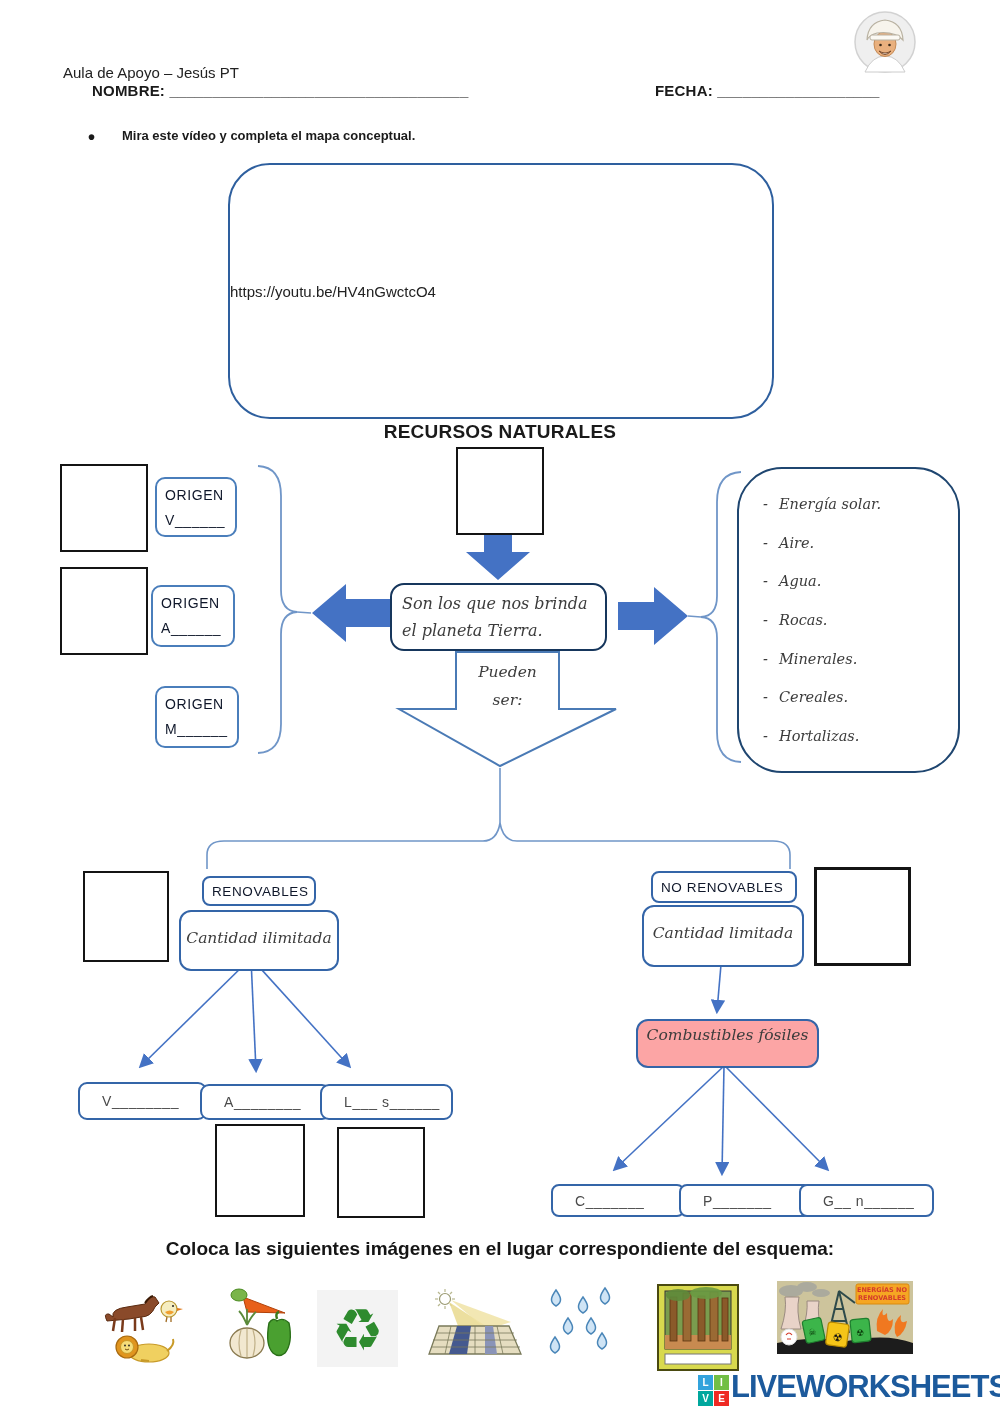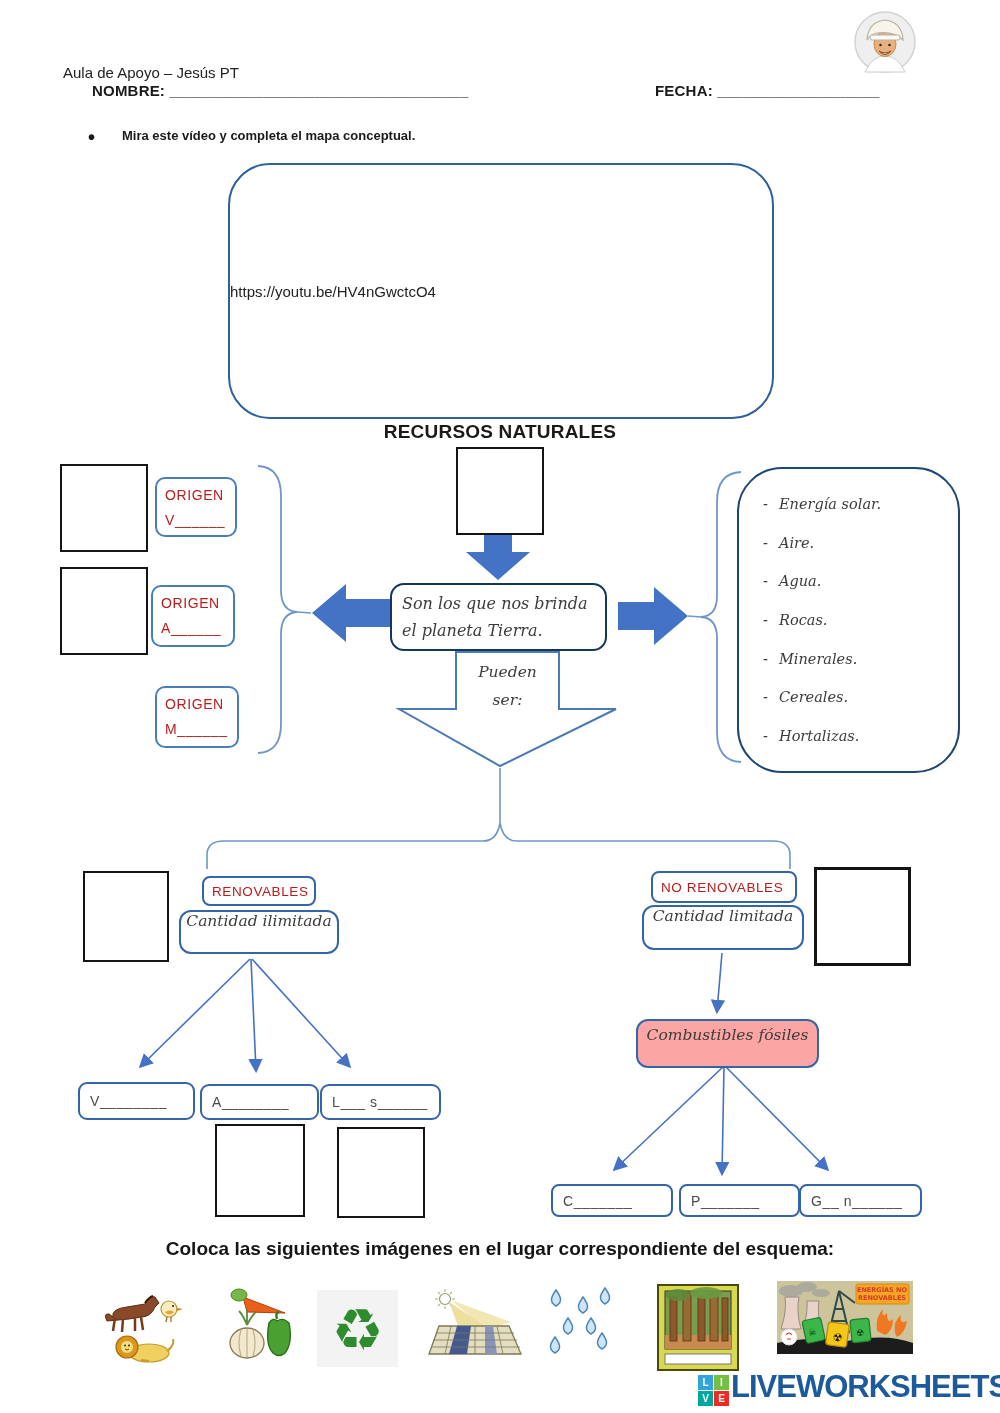--- a/index.html
+++ b/index.html
@@ -22,21 +22,21 @@
   
   .sq{background:#fff;border:2.5px solid #141414;}
   .sq-top{left:456px;top:447px;width:84px;height:84px;border-width:2px;}
   .sq-l1{left:60px;top:464px;width:84px;height:84px;}
   .sq-l2{left:60px;top:567px;width:84px;height:84px;}
   .sq-ren{left:83px;top:871px;width:82px;height:87px;border-width:2px;}
   .sq-nre{left:814px;top:867px;width:91px;height:93px;border-width:3px;}
   .sq-ba{left:215px;top:1124px;width:86px;height:89px;}
   .sq-bl{left:337px;top:1127px;width:84px;height:87px;}
   
-  .hand{font-family:"Liberation Sans",sans-serif;color:#b91c1c;letter-spacing:.6px;}
+  .hand{font-family:"Liberation Sans",sans-serif;color:#0f172a;letter-spacing:.6px;}
   .cursive{font-family:"DejaVu Serif",serif;font-style:italic;color:#3c3c3c;}
   
   .obox{border:2.5px solid #4a7ebb;border-radius:10px;background:#fff;padding:4px 6px 2px 8px;
         font-size:14px;line-height:1.75;}
   .o1{left:155px;top:477px;width:64px;height:50px;}
   .o2{left:151px;top:585px;width:66px;height:52px;}
   .o3{left:155px;top:686px;width:66px;height:52px;}
   
   .defbox{left:390px;top:583px;width:193px;height:54px;border:2px solid #16365c;border-radius:14px;
           background:#fff;padding:5px 10px;font-size:16px;line-height:1.7;}
@@ -47,28 +47,28 @@
   .exrow .dash{display:inline-block;width:16px;}
   
   .pueden1{left:455px;top:663px;width:105px;text-align:center;font-size:15.5px;}
   .pueden2{left:455px;top:691px;width:105px;text-align:center;font-size:15.5px;}
   
   .lblbox{border:2.5px solid #3465a8;border-radius:8px;background:#fff;display:flex;align-items:center;
           padding-left:8px;font-size:13.5px;}
   .renov{left:202px;top:876px;width:102px;height:26px;}
   .norenov{left:651px;top:871px;width:134px;height:28px;}
   .subbox{border:2.5px solid #3465a8;border-radius:12px;background:#fff;text-align:center;
-          padding-top:0;font-size:15.5px;}
+          padding-top:17px;font-size:15.5px;}
   .cant-il{left:179px;top:910px;width:156px;height:40px;}
   .cant-li{left:642px;top:905px;width:158px;height:41px;}
   .fossil{left:636px;top:1019px;width:179px;height:40px;border:2.5px solid #3465a8;border-radius:12px;
           background:#fca5a5;text-align:center;padding-top:5px;font-size:15.5px;}
   
   .abox{border:2.5px solid #3465a8;border-radius:9px;background:#fff;display:flex;align-items:center;
-        padding-left:10px;font-size:14px;color:#4a4a4a;}
+        padding-left:22px;font-size:14px;color:#4a4a4a;}
   .ab-v{left:78px;top:1082px;width:103px;height:34px;}
   .ab-a{left:200px;top:1084px;width:105px;height:32px;}
   .ab-l{left:320px;top:1084px;width:107px;height:32px;}
   .ab-c{left:551px;top:1184px;width:108px;height:29px;border-radius:8px;}
   .ab-p{left:679px;top:1184px;width:107px;height:29px;border-radius:8px;}
   .ab-g{left:799px;top:1184px;width:109px;height:29px;border-radius:8px;}
   
   .coloca{left:0;top:1238px;width:1000px;text-align:center;font-size:19px;font-weight:600;color:#151515;}
   .imgbox{cursor:grab;}
   

